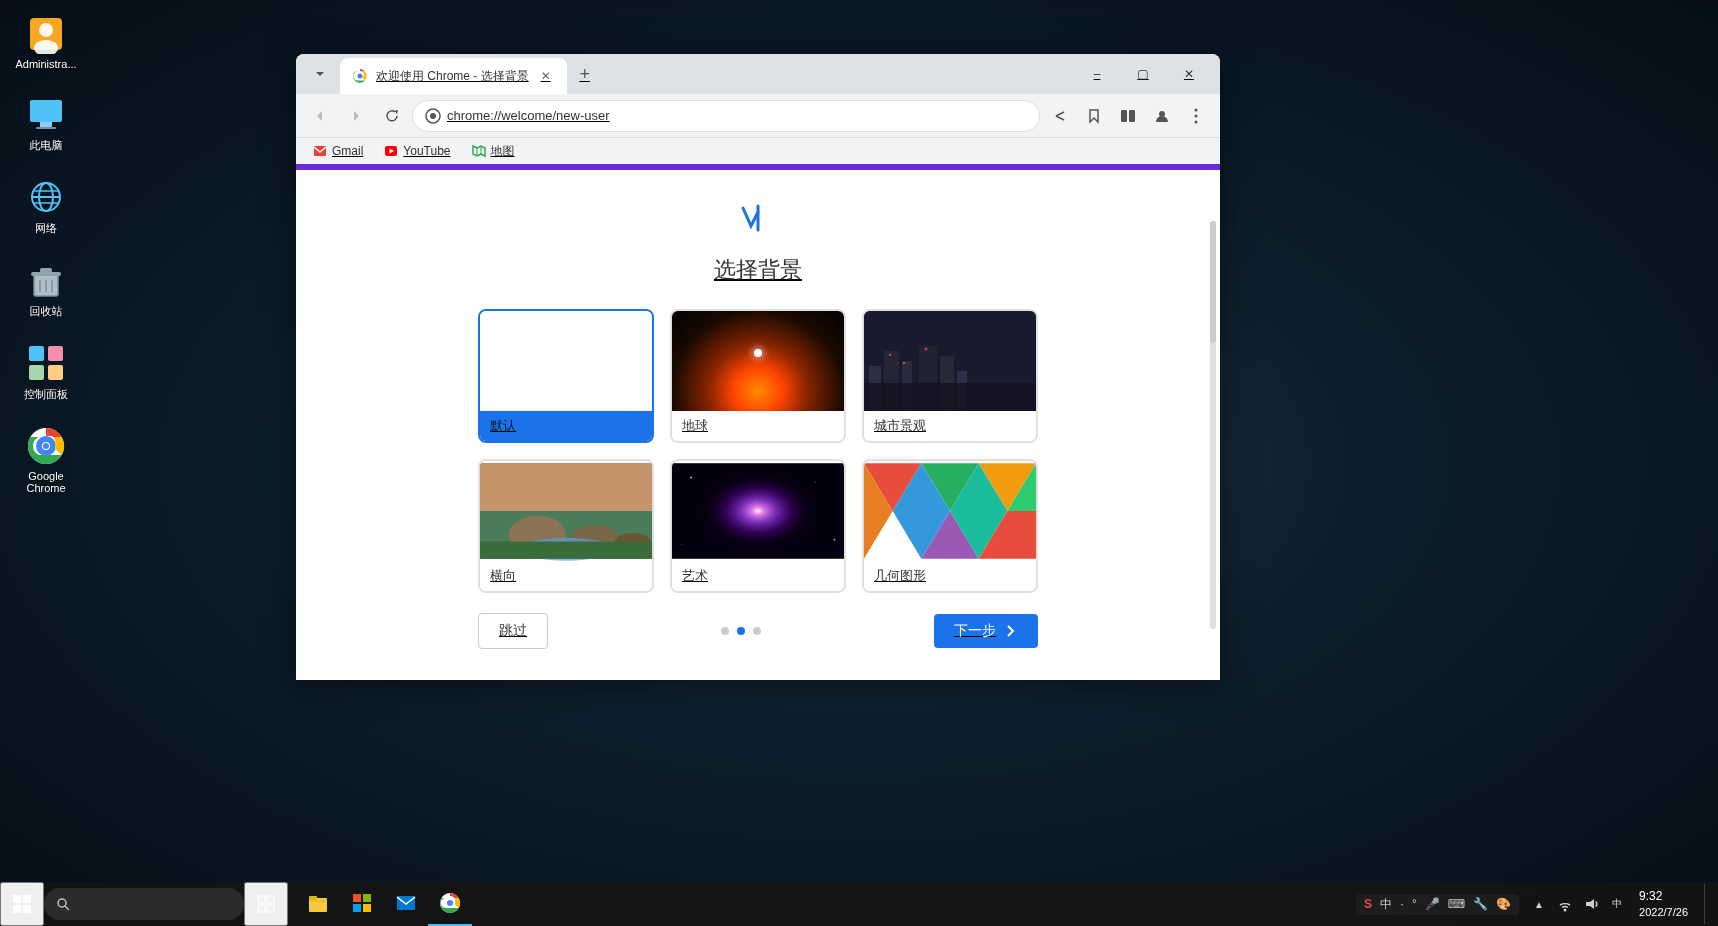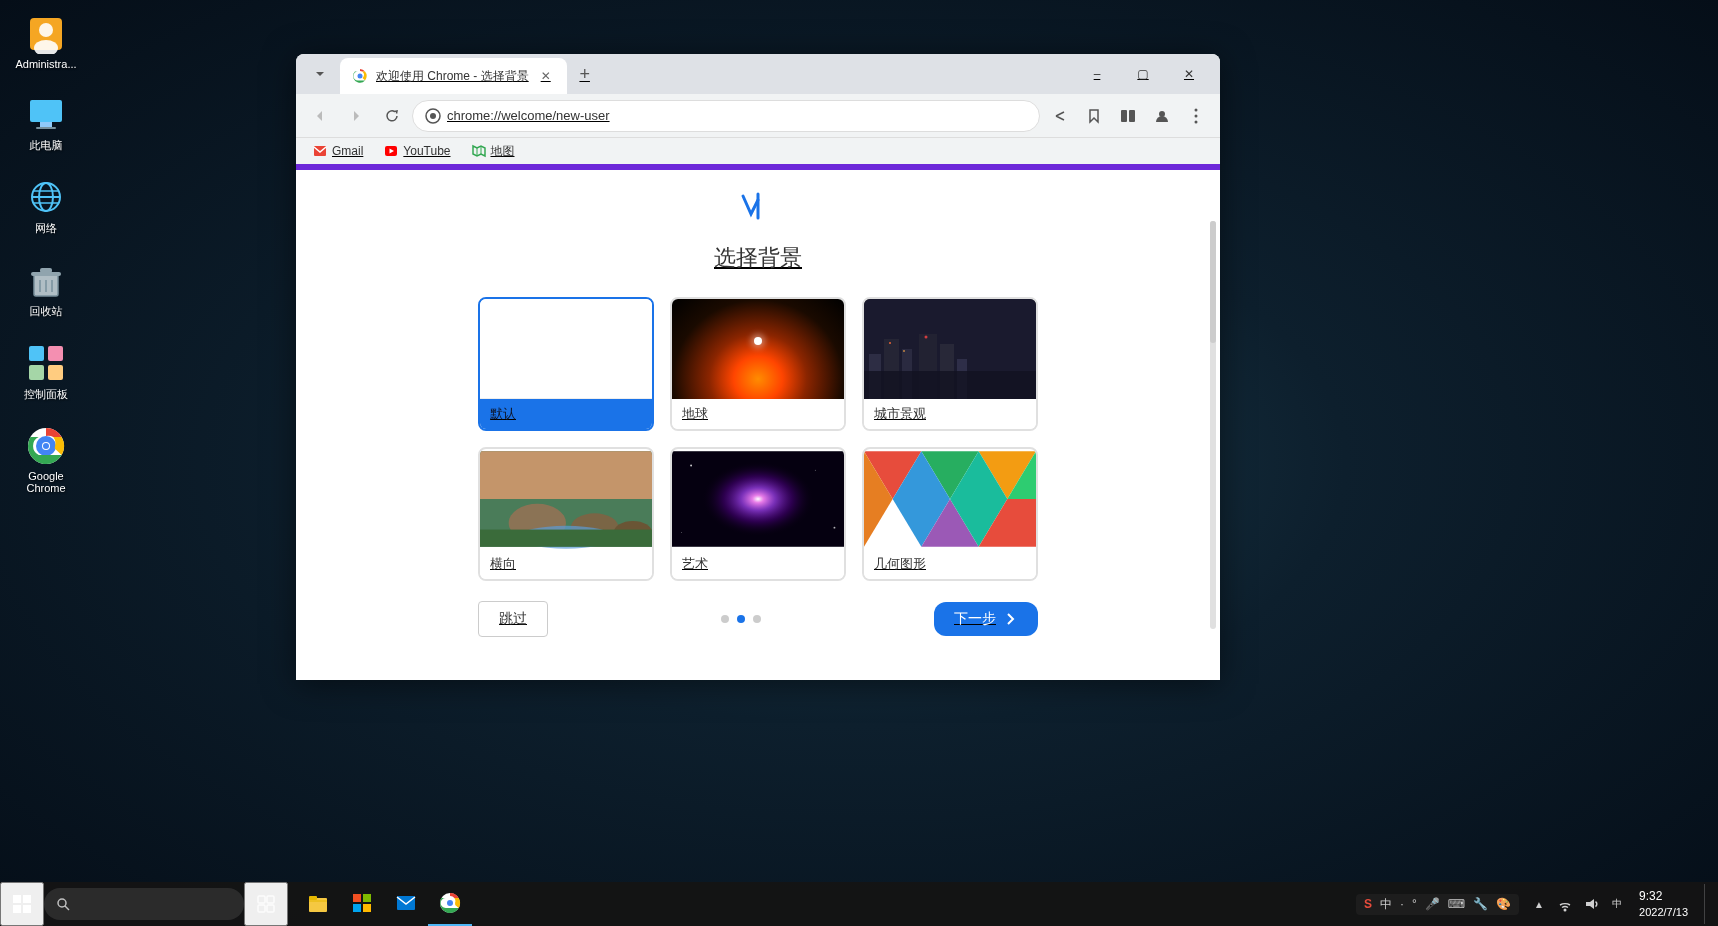--- a/index.html
+++ b/index.html
@@ -332,21 +332,21 @@
       align-items: center;
     }
 
     
     .chrome-content::-webkit-scrollbar { width: 8px; }
     .chrome-content::-webkit-scrollbar-thumb { background: #ccc; border-radius: 4px; }
 
     
     .page-content {
       width: 100%;
-      padding: 0 80px;
+      padding: 12px 80px;
       display: flex;
       flex-direction: column;
       align-items: center;
     }
 
     .page-logo {
       margin-top: 20px;
       margin-bottom: 10px;
       font-size: 32px;
       color: #1a73e8;
@@ -465,21 +465,21 @@
       border-radius: 50%;
       background: #ccc;
     }
     .dot.active { background: #1a73e8; }
 
     .next-btn {
       background: #1a73e8;
       color: white;
       border: none;
       padding: 8px 20px;
-      border-radius: 12px;
+      border-radius: 4px;
       font-size: 14px;
       cursor: pointer;
       display: flex;
       align-items: center;
       gap: 6px;
     }
 
     
     .scroll-indicator {
       position: absolute;
@@ -937,20 +937,20 @@
             <path d="M3 6 L7 6 L11 3 L11 13 L7 10 L3 10 Z" fill="rgba(255,255,255,0.8)"></path>
             <path d="M12.5 5.5 A3 3 0 0 1 12.5 10.5" fill="none" stroke="rgba(255,255,255,0.8)" stroke-width="1.5"></path>
           </svg>
         </div>
 
         <div class="taskbar-sys-icon" style="color:rgba(255,255,255,0.8); font-size:10px;">中</div>
       </div>
 
       <div class="taskbar-clock">
         <div style="color:white;font-size:12px;">9:32</div>
-        <div style="color:white;font-size:11px;">2022/7/13</div>
+        <div style="color:white;font-size:11px;">2022/7/26</div>
       </div>
 
       <div class="taskbar-sys-icon" style="width:6px; height:40px; border-left:1px solid rgba(255,255,255,0.2); margin-left:4px;"></div>
     </div>
   </div>
 
 </div>
 
 </body></html>

